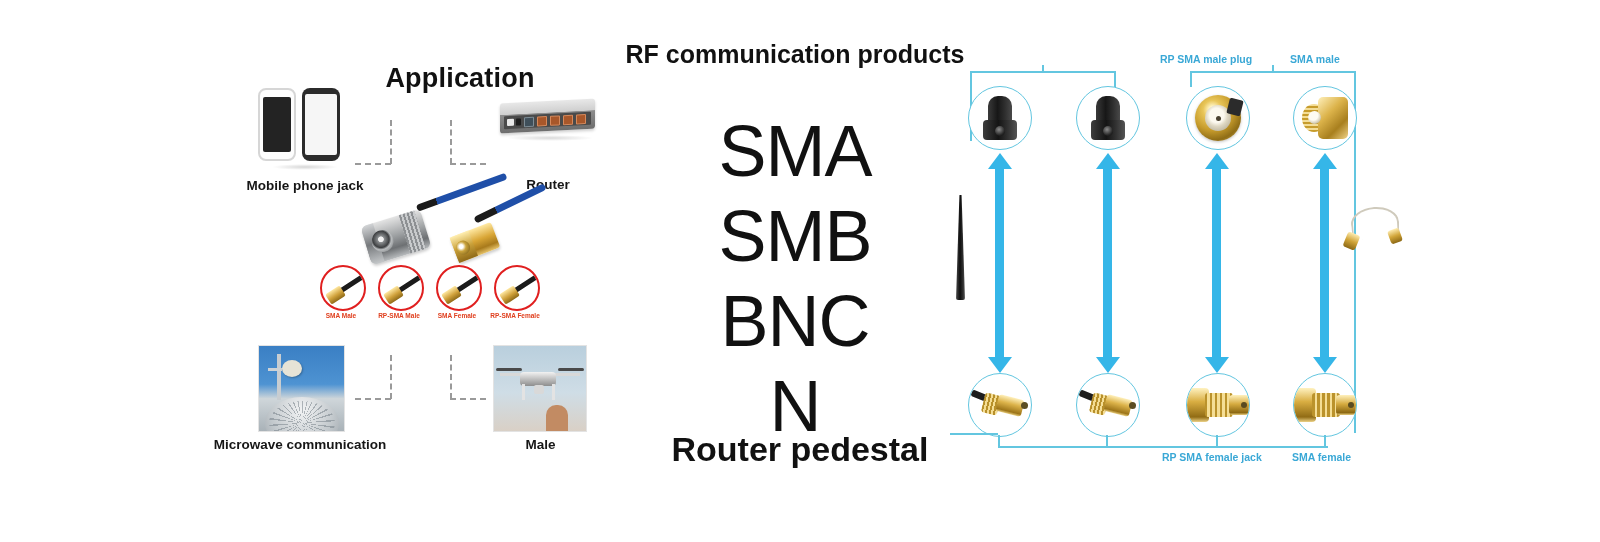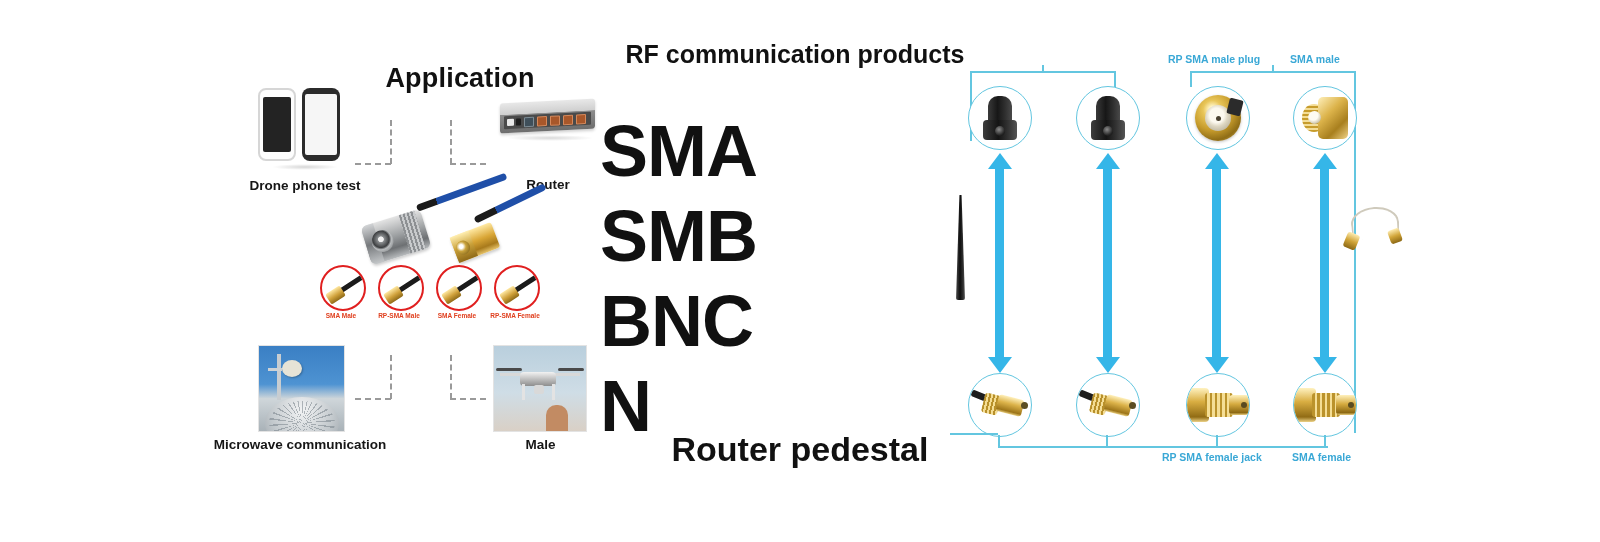--- a/index.html
+++ b/index.html
@@ -90,21 +90,21 @@
   .drone .arm2{position:absolute;top:27px;width:26px;height:3px;background:#d8d8d8;}
   .drone .rotor{position:absolute;top:22px;width:26px;height:3px;background:#4a4a4a;border-radius:2px;}
   .drone .leg{position:absolute;top:38px;width:3px;height:16px;background:#e3e3e3;}
   .drone .cam{position:absolute;left:40px;top:39px;width:10px;height:9px;border-radius:2px;background:#d9d9d9;}
   .drone .hand{position:absolute;left:52px;bottom:0;width:22px;height:26px;border-radius:10px 10px 0 0;background:#c28b63;}
   .lbl-drone{position:absolute;left:258px;top:382px;width:105px;text-align:center;font-size:13.5px;font-weight:bold;color:#161616;}
 
   
   .panel-center{position:absolute;left:600px;top:30px;width:400px;height:470px;}
   .rf-title{position:absolute;left:0;top:10px;width:390px;text-align:center;font-size:25px;font-weight:bold;color:#111;}
-  .bigword{position:absolute;width:390px;text-align:left;font-size:72px;line-height:72px;font-weight:bold;color:#111;letter-spacing:-1px;}
+  .bigword{position:absolute;width:390px;text-align:center;font-size:72px;line-height:72px;font-weight:normal;color:#111;letter-spacing:-1px;}
   .bigword.w1{top:85px;}
   .bigword.w2{top:170px;}
   .bigword.w3{top:255px;}
   .bigword.w4{top:340px;}
   .pedestal{position:absolute;left:0;top:400px;width:400px;text-align:center;font-size:34px;font-weight:bold;color:#111;}
 
   
   .panel-diag{position:absolute;left:940px;top:55px;width:460px;height:410px;}
   .cy-line{position:absolute;background:#63c6e0;}
   .cy-h{height:1.6px;}
@@ -187,21 +187,21 @@
 
   <div class="panel-app">
 
     <div class="app-title">Application</div>
 
     <div class="phones">
       <div class="phone dark"></div>
       <div class="phone light"></div>
       <div class="shadow-el"></div>
     </div>
-    <div class="lbl-phone">Drone phone test</div>
+    <div class="lbl-phone">Mobile phone jack</div>
 
     <div class="elbow" style="left:125px;top:65px;width:58px;height:45px;">
       <div class="h" style="left:0;top:43px;width:36px;"></div>
       <div class="v" style="left:35px;top:0;height:44px;"></div>
     </div>
 
     <div class="elbow" style="left:218px;top:65px;width:58px;height:45px;">
       <div class="v" style="left:2px;top:0;height:44px;"></div>
       <div class="h" style="left:2px;top:43px;width:36px;"></div>
     </div>
@@ -305,21 +305,21 @@
     <div class="cy-line cy-h" style="left:30px;top:16px;width:145px;"></div>
     <div class="cy-line cy-v" style="left:30px;top:16px;height:70px;"></div>
     <div class="cy-line cy-v" style="left:174px;top:16px;height:16px;"></div>
     <div class="cy-line cy-v" style="left:102px;top:10px;height:8px;"></div>
 
     <div class="cy-line cy-h" style="left:250px;top:16px;width:165px;"></div>
     <div class="cy-line cy-v" style="left:250px;top:16px;height:16px;"></div>
     <div class="cy-line cy-v" style="left:414px;top:16px;height:362px;"></div>
     <div class="cy-line cy-v" style="left:332px;top:10px;height:8px;"></div>
 
-    <div class="dlabel" style="left:228px;top:-2px;">RP SMA male plug</div>
+    <div class="dlabel" style="left:220px;top:-2px;">RP SMA male plug</div>
     <div class="dlabel" style="left:350px;top:-2px;">SMA male</div>
 
     <div class="cnode" style="left:28px;top:31px;">
       <div class="blkcap">
         <div class="barrel"></div>
           <div class="base"></div>
           <div class="eye"></div>
       </div>
     </div>
     <div class="cnode" style="left:136px;top:31px;">

